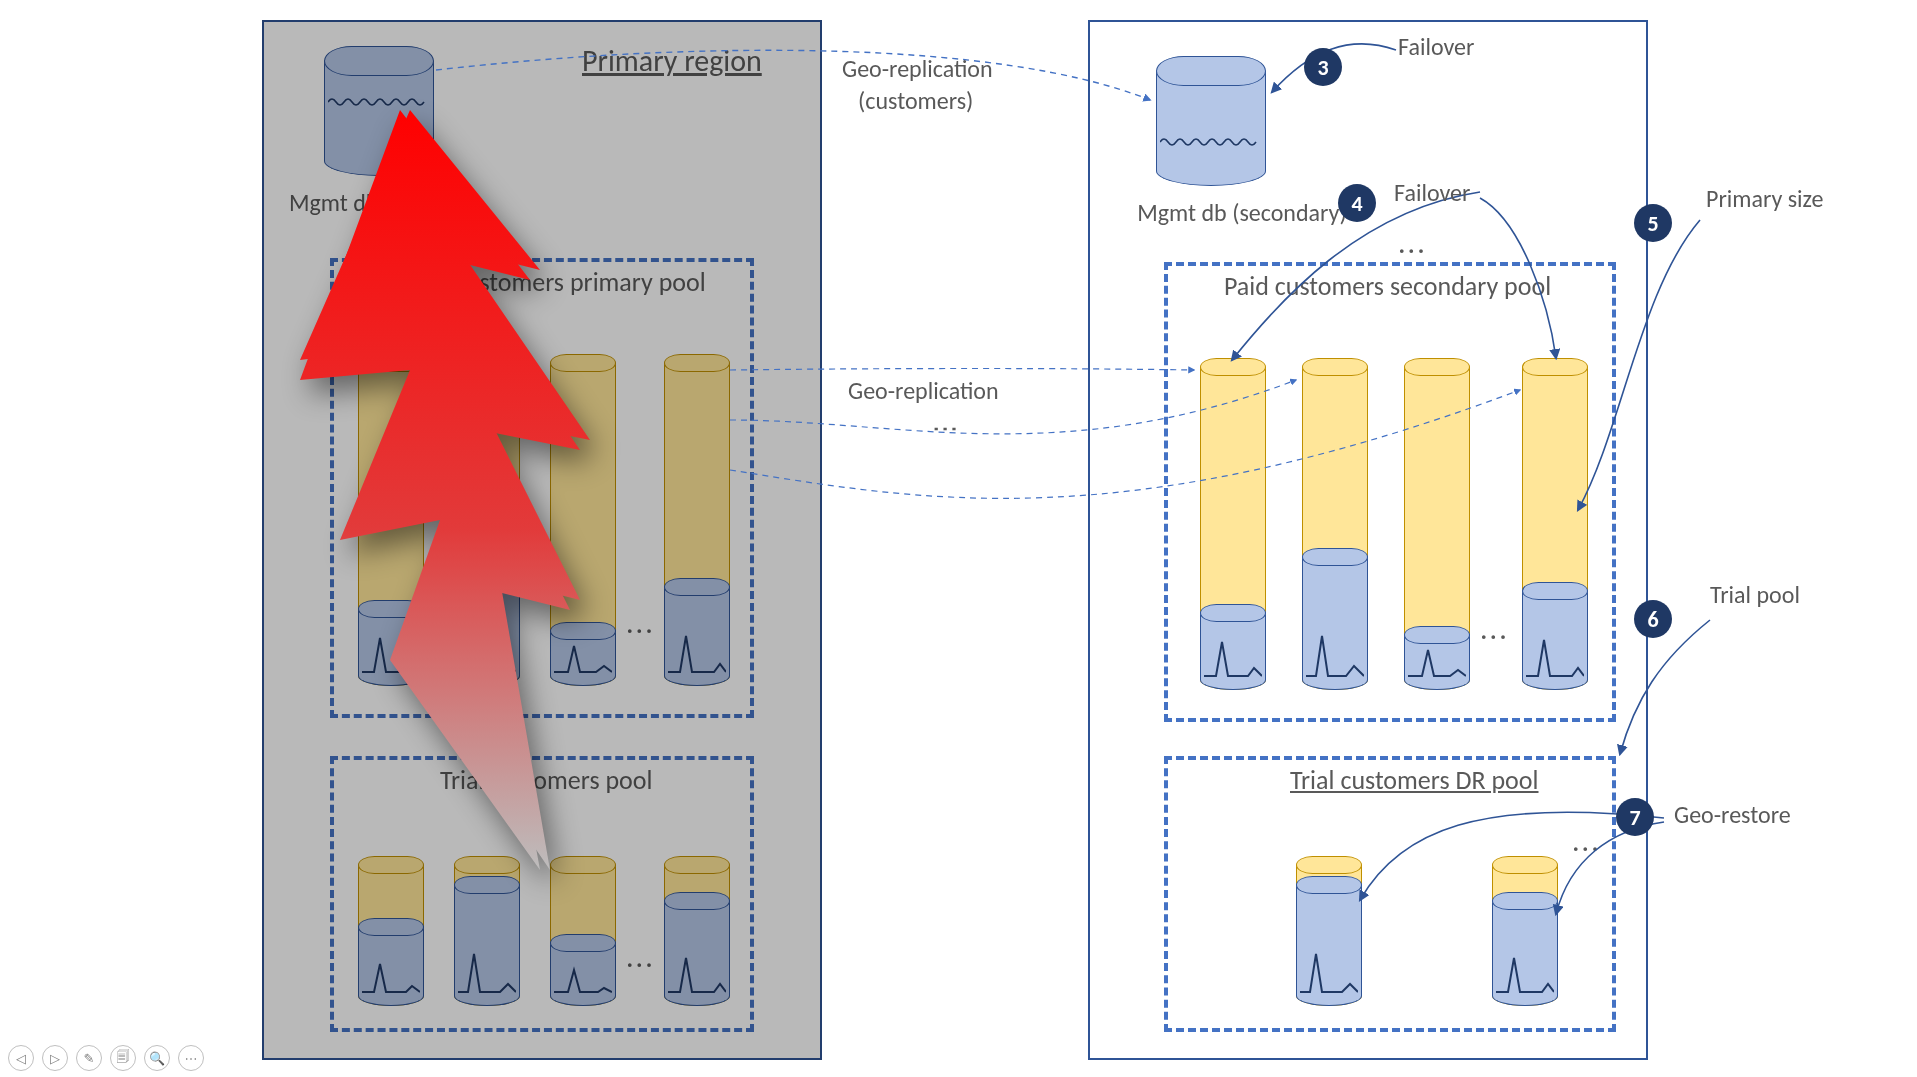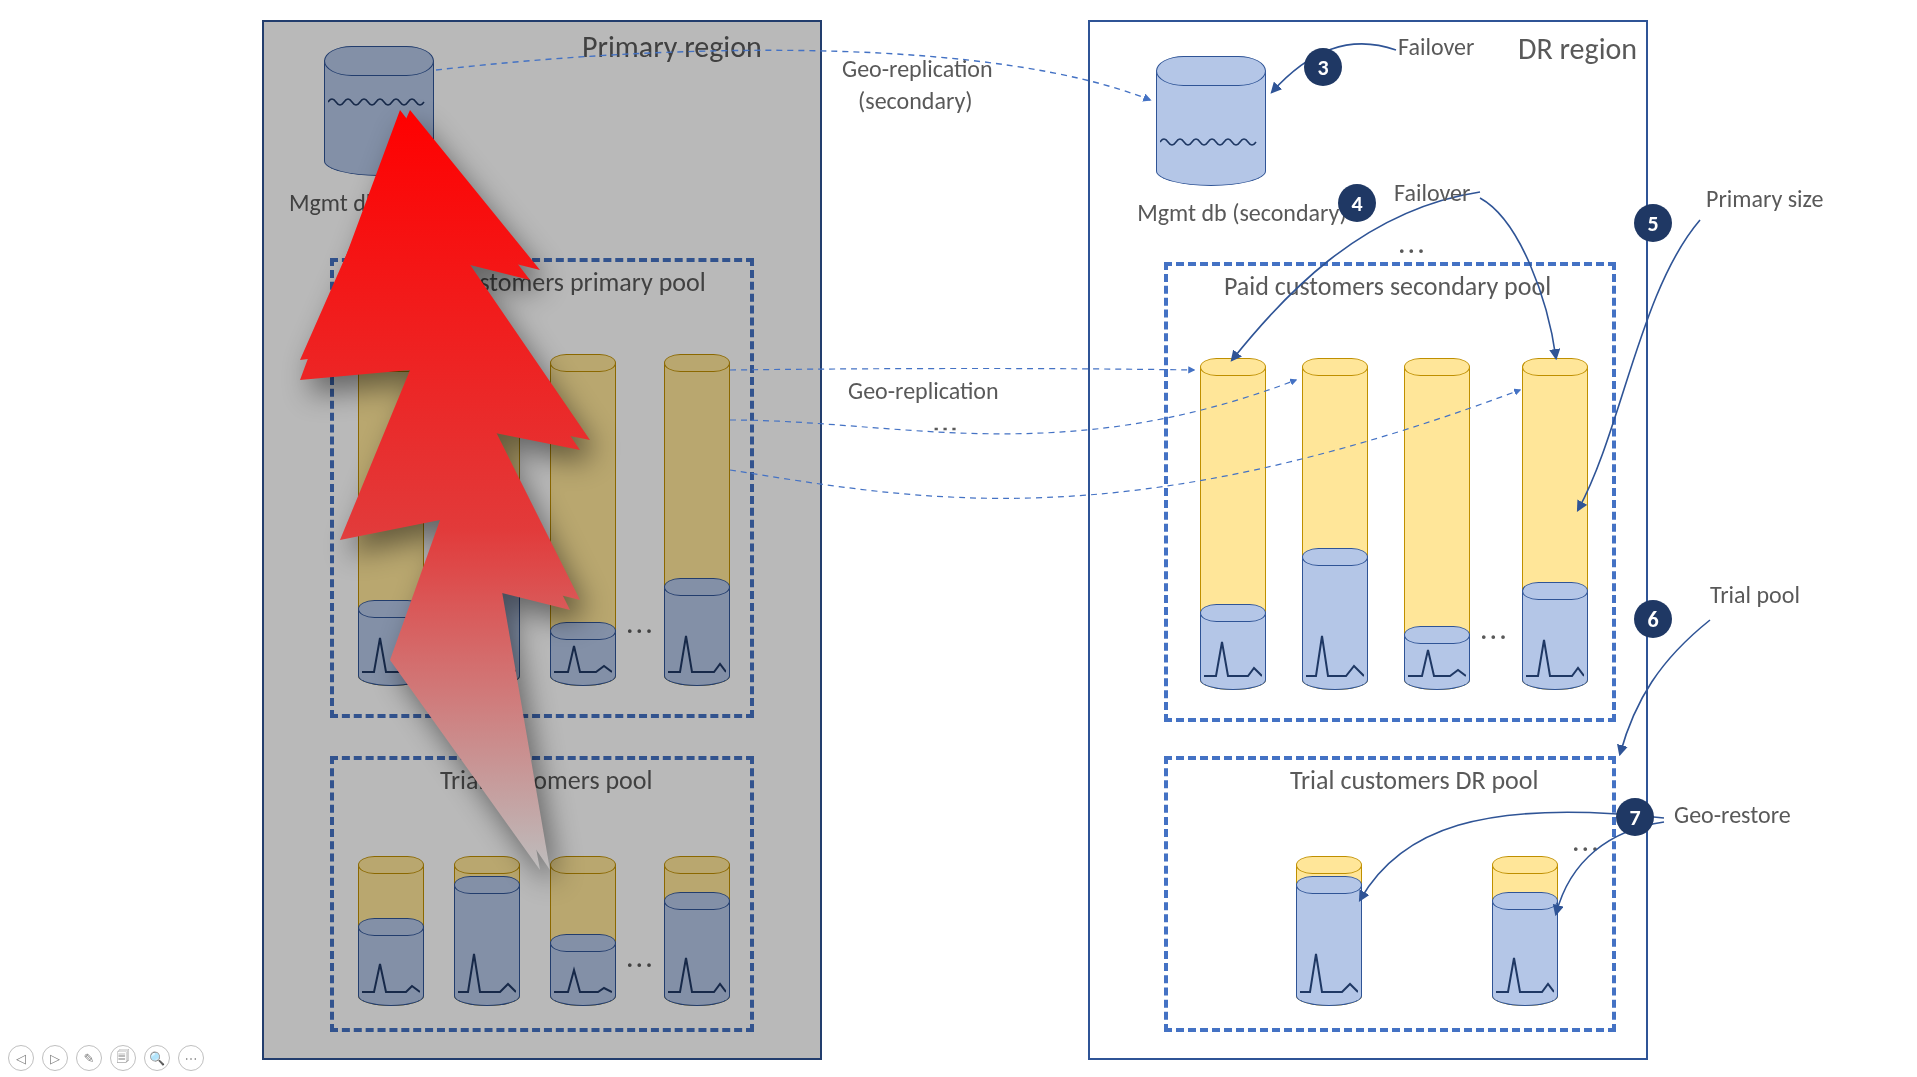--- a/index.html
+++ b/index.html
@@ -215,21 +215,21 @@
       </marker>
       <linearGradient id="bolt-grad" x1="0" y1="0" x2="0" y2="1">
         <stop offset="0%" stop-color="#ff0000"></stop>
         <stop offset="55%" stop-color="#e23a3a"></stop>
         <stop offset="100%" stop-color="#bdbdbd"></stop>
       </linearGradient>
     </defs>
   </svg>
 
   <div class="region" style="left:262px; top:20px; width:560px; height:1040px; background:#ffffff;"></div>
-  <div class="region-title" style="left:582px; top:28px;">Primary region</div>
+  <div class="region-title" style="left:582px; top:42px;text-decoration:underline;">Primary region</div>
 
   <div class="db" style="left:324px; top:46px;">
     <div class="cyl-body"></div>
     <div class="cyl-top"></div>
     <svg class="wave" viewBox="0 0 100 12">
         <path d="M0 6 q4 -6 8 0 q4 6 8 0 q4 -6 8 0 q4 6 8 0 q4 -6 8 0 q4 6 8 0 q4 -6 8 0 q4 6 8 0 q4 -6 8 0 q4 6 8 0 q4 -6 8 0 q4 6 8 0" fill="none" stroke="#1f3864" stroke-width="1.6"></path>
       </svg>
   </div>
   <div class="db-label" style="left:252px; top:188px;">Mgmt db (primary)</div>
 
@@ -311,21 +311,20 @@
     <div class="fill-body" style="top:44px;"></div>
       <div class="fill-top" style="top:36px;"></div>
     <svg class="spark" viewBox="0 0 58 50">
         <path d="M0 44 L12 44 L18 10 L24 44 L46 44 L52 36 L58 44" fill="none" stroke="#1f3864" stroke-width="2"></path>
       </svg>
   </div>
 
   <div class="gray-overlay" style="left:262px; top:20px; width:560px; height:1040px;"></div>
 
   <div class="region" style="left:1088px; top:20px; width:560px; height:1040px;"></div>
-  <div class="region-title dr-title" style="left:1518px; top:30px;">DR region</div>
 
   <div class="db" style="left:1156px; top:56px;">
     <div class="cyl-body"></div>
     <div class="cyl-top"></div>
     <svg class="wave" viewBox="0 0 100 12" style="top:80px;">
         <path d="M0 6 q4 -6 8 0 q4 6 8 0 q4 -6 8 0 q4 6 8 0 q4 -6 8 0 q4 6 8 0 q4 -6 8 0 q4 6 8 0 q4 -6 8 0 q4 6 8 0 q4 -6 8 0 q4 6 8 0" fill="none" stroke="#1f3864" stroke-width="1.6"></path>
       </svg>
   </div>
   <div class="db-label" style="left:1112px; top:198px;">Mgmt db (secondary)</div>
 
@@ -364,21 +363,21 @@
     <div class="shell-body"></div>
       <div class="shell-top"></div>
     <div class="fill-body" style="top:232px;"></div>
       <div class="fill-top" style="top:224px;"></div>
     <svg class="spark" viewBox="0 0 58 50">
         <path d="M0 44 L12 44 L18 8 L24 44 L46 44 L52 36 L58 44" fill="none" stroke="#1f3864" stroke-width="2"></path>
       </svg>
   </div>
 
   <div class="pool" style="left:1164px; top:756px; width:452px; height:276px;"></div>
-  <div class="pool-title" style="left:1290px; top:764px;">Trial customers DR pool</div>
+  <div class="pool-title" style="left:1290px; top:764px;text-decoration:underline;">Trial customers DR pool</div>
 
   <div class="tube" style="left:1296px; top:856px; height:150px;">
     <div class="shell-body"></div>
       <div class="shell-top"></div>
     <div class="fill-body" style="top:28px;"></div>
       <div class="fill-top" style="top:20px;"></div>
     <svg class="spark" viewBox="0 0 58 50">
         <path d="M0 44 L10 44 L16 6 L22 44 L42 44 L50 36 L58 44" fill="none" stroke="#1f3864" stroke-width="2"></path>
       </svg>
   </div>
@@ -390,21 +389,21 @@
     <svg class="spark" viewBox="0 0 58 50">
         <path d="M0 44 L12 44 L18 10 L24 44 L46 44 L52 36 L58 44" fill="none" stroke="#1f3864" stroke-width="2"></path>
       </svg>
   </div>
   <div class="ellipsis" style="left:1572px; top:822px;">...</div>
 
   <svg class="arrow" style="left:0; top:0;" width="1917" height="1077">
     <path d="M436 70 C 700 40, 1000 40, 1150 100" fill="none" stroke="#4472c4" stroke-width="1.4" stroke-dasharray="6 5" marker-end="url(#ah-blue-sm)"></path>
   </svg>
   <div class="annot" style="left:842px; top:54px;">Geo-replication</div>
-  <div class="annot" style="left:858px; top:86px;">(secondary)</div>
+  <div class="annot" style="left:858px; top:86px;">(customers)</div>
 
   <svg class="arrow" style="left:0; top:0;" width="1917" height="1077">
     <path d="M730 370 C 900 368, 1060 368, 1194 370" fill="none" stroke="#4472c4" stroke-width="1.2" stroke-dasharray="6 5" marker-end="url(#ah-blue-sm)"></path>
     <path d="M730 420 C 900 420, 1060 470, 1296 380" fill="none" stroke="#4472c4" stroke-width="1.2" stroke-dasharray="6 5" marker-end="url(#ah-blue-sm)"></path>
     <path d="M730 470 C 920 500, 1120 540, 1520 390" fill="none" stroke="#4472c4" stroke-width="1.2" stroke-dasharray="6 5" marker-end="url(#ah-blue-sm)"></path>
   </svg>
   <div class="annot" style="left:848px; top:376px;">Geo-replication</div>
   <div class="v-ellipsis" style="left:930px; top:416px;">⋮</div>
 
   <svg class="arrow" width="1917" height="1077">

